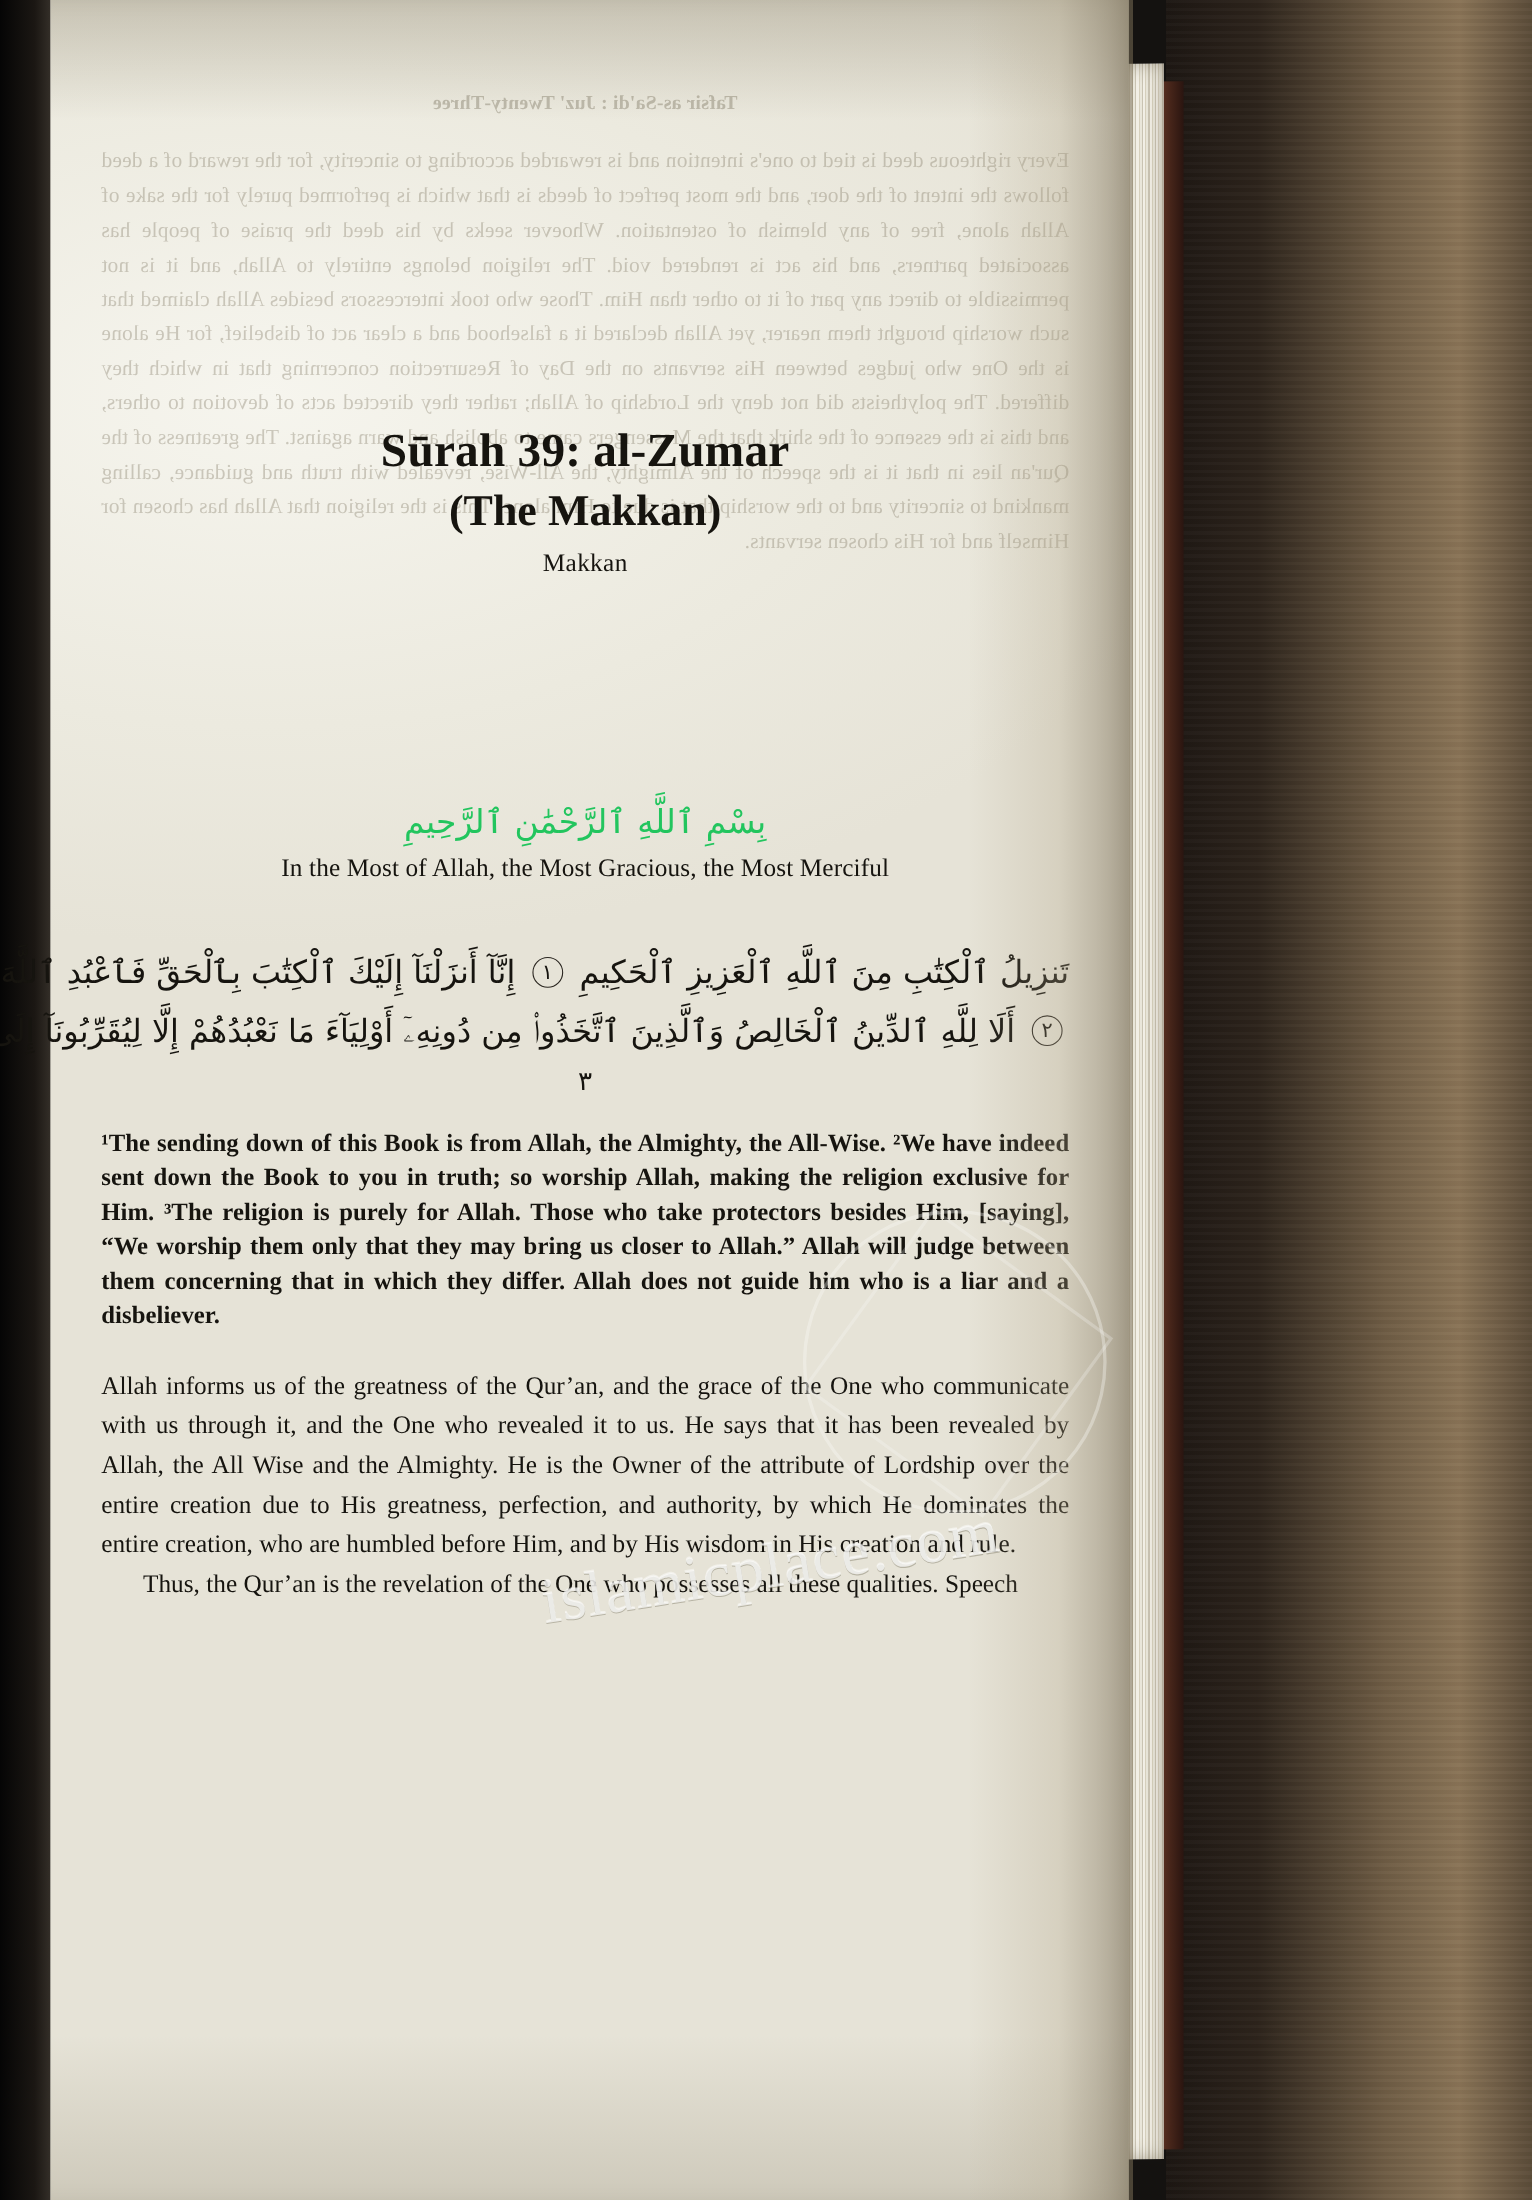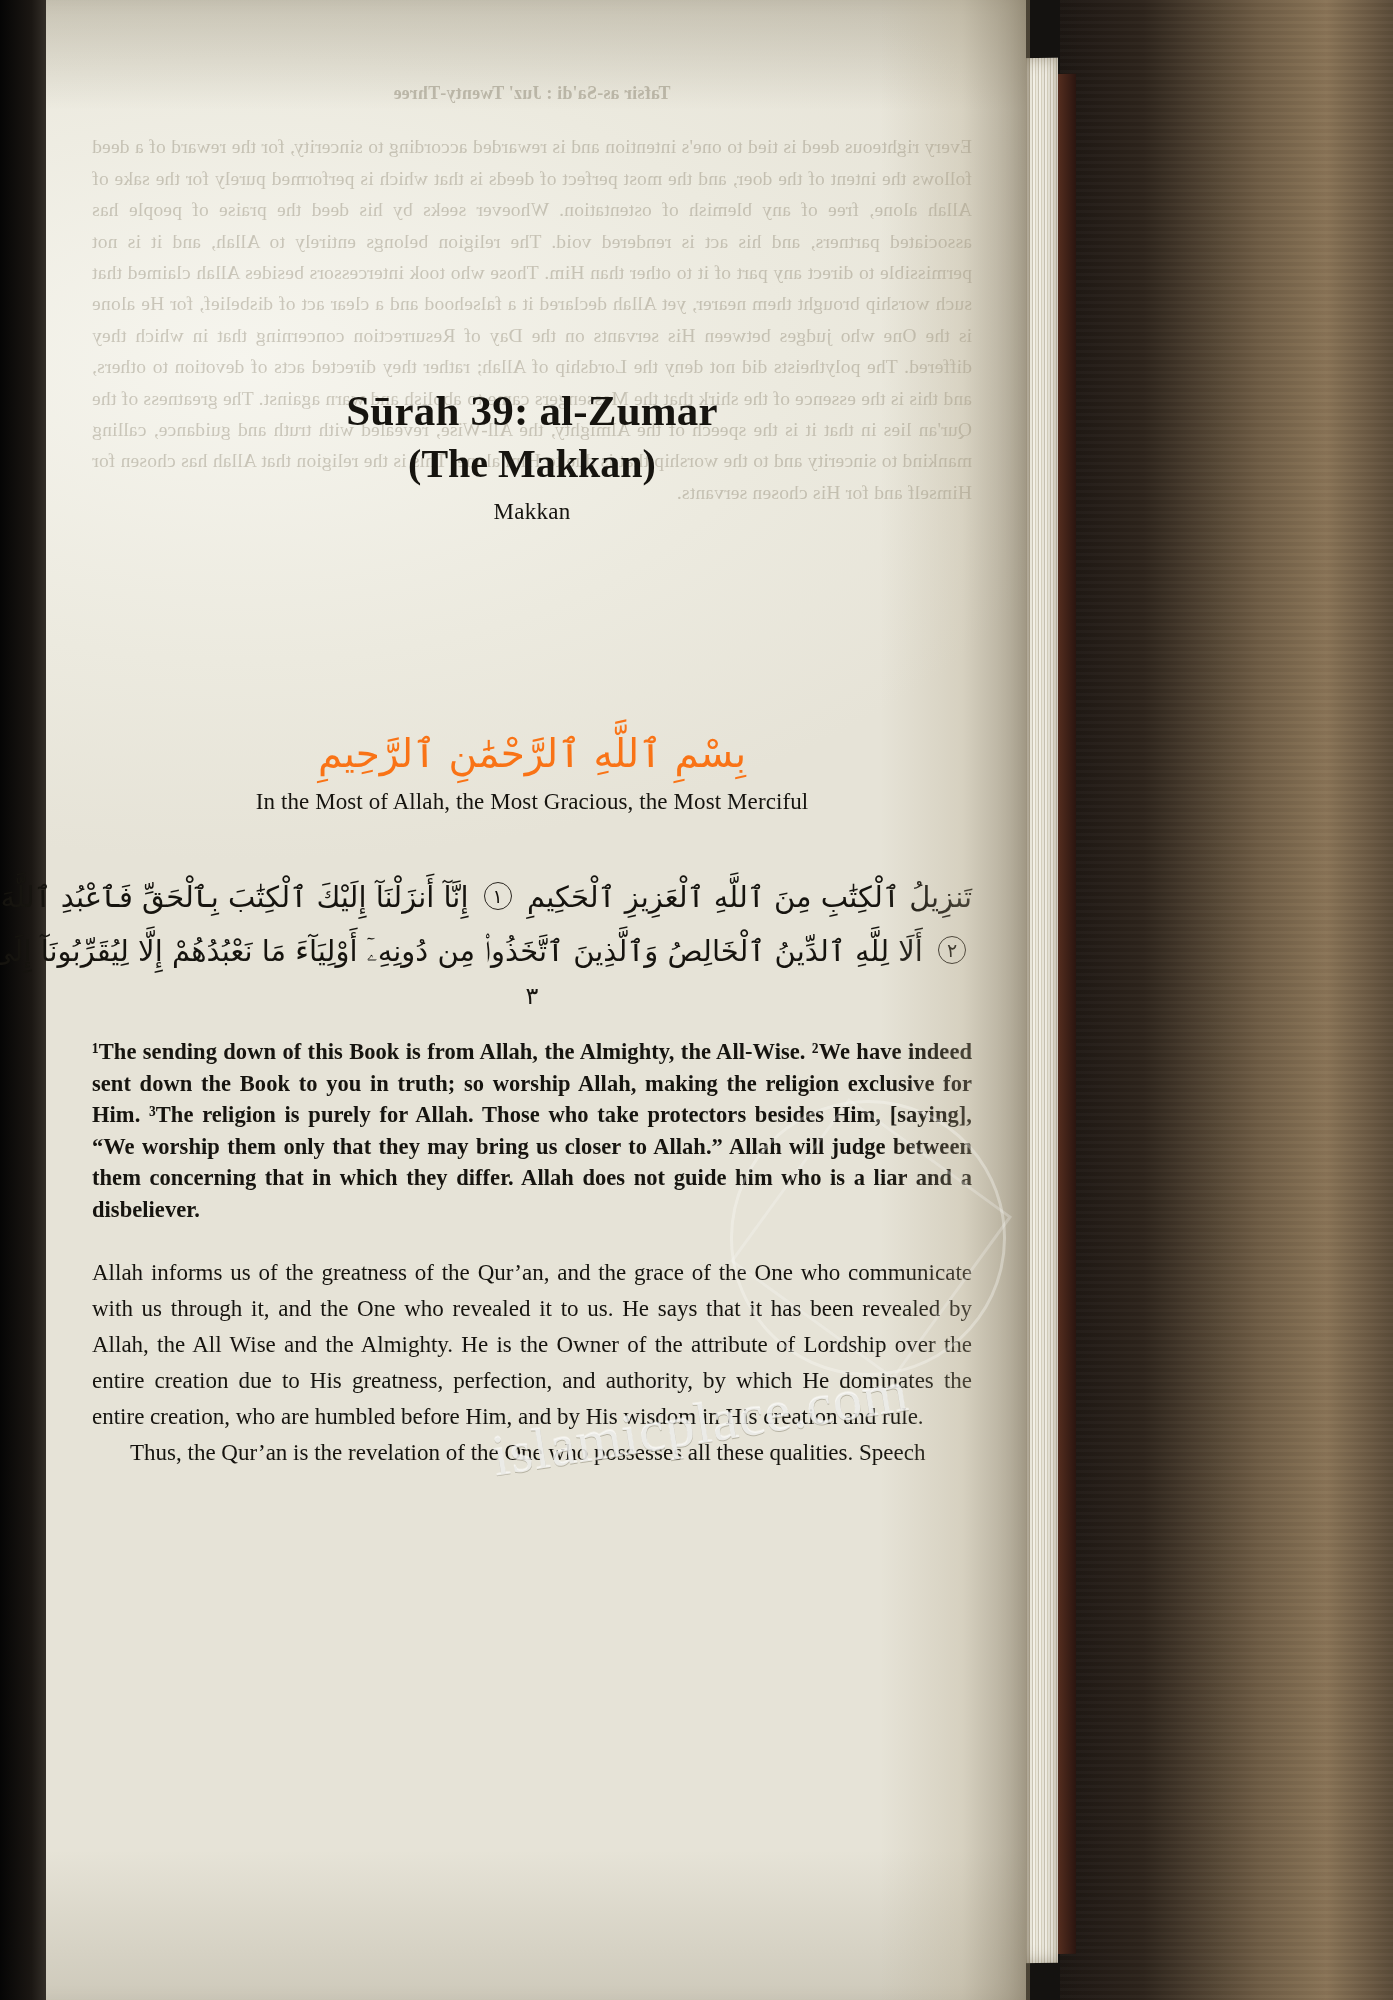--- a/index.html
+++ b/index.html
@@ -143,25 +143,25 @@
     text-align: center;
     font-size: 23px;
     margin-top: 12px;
     font-weight: normal;
     letter-spacing: 0.3px;
   }
 
   .basmala-ar {
     text-align: center;
     margin-top: 200px;
-    font-size: 39px;
+    font-size: 30px;
     line-height: 1.5;
     direction: rtl;
     font-family: "DejaVu Sans", sans-serif;
-    color: #f97316;
+    color: #22c55e;
   }
   .basmala-en {
     text-align: center;
     font-size: 23px;
     margin-top: 6px;
     letter-spacing: 0.1px;
   }
 
   .ayat-ar {
     margin-top: 56px;

